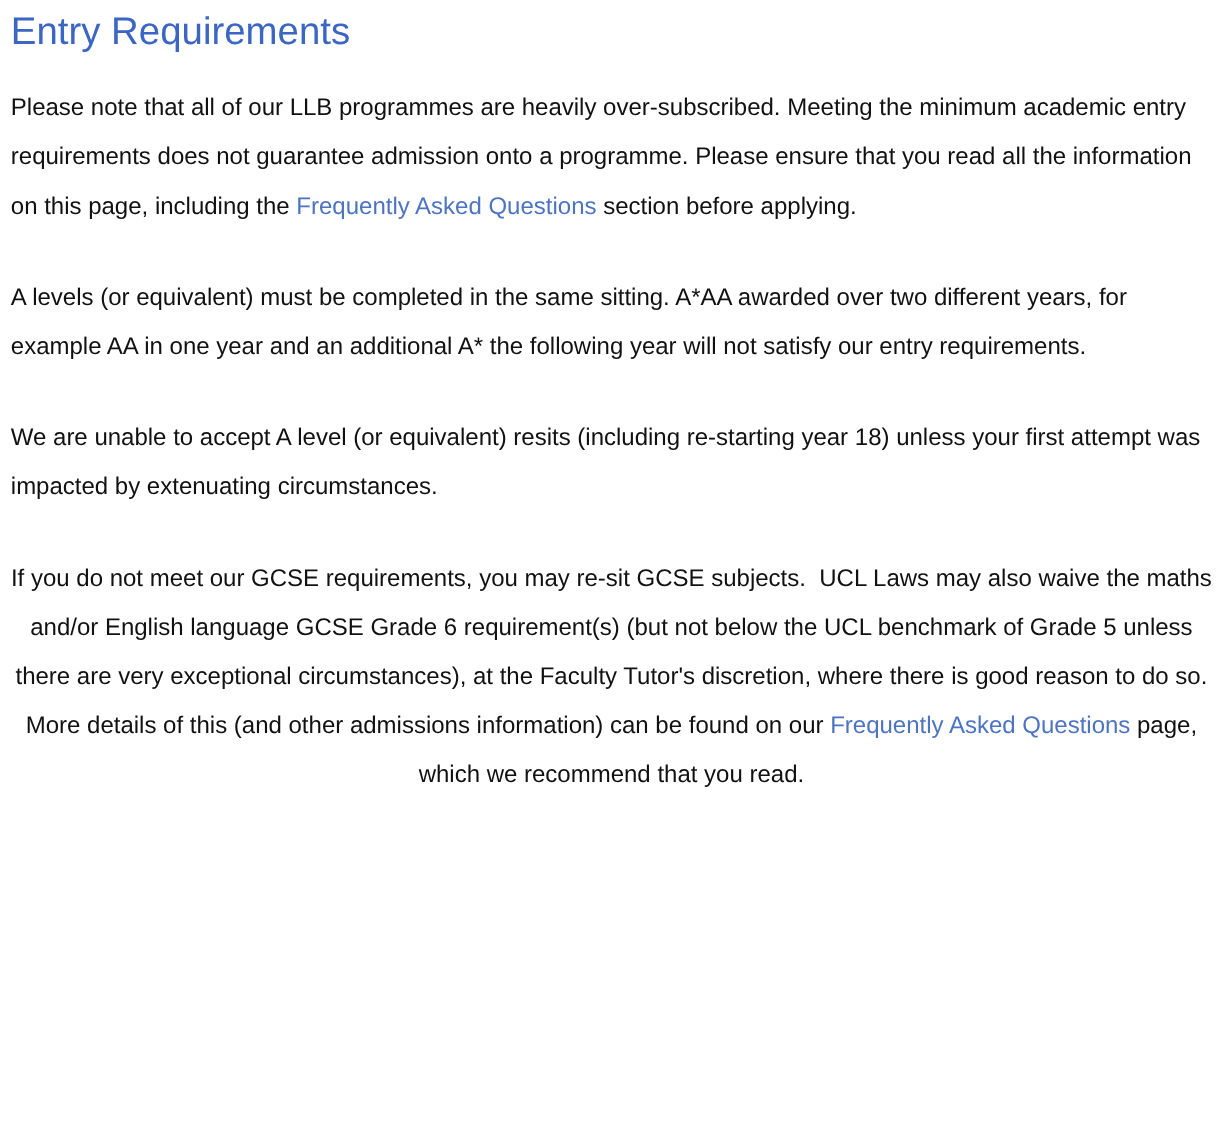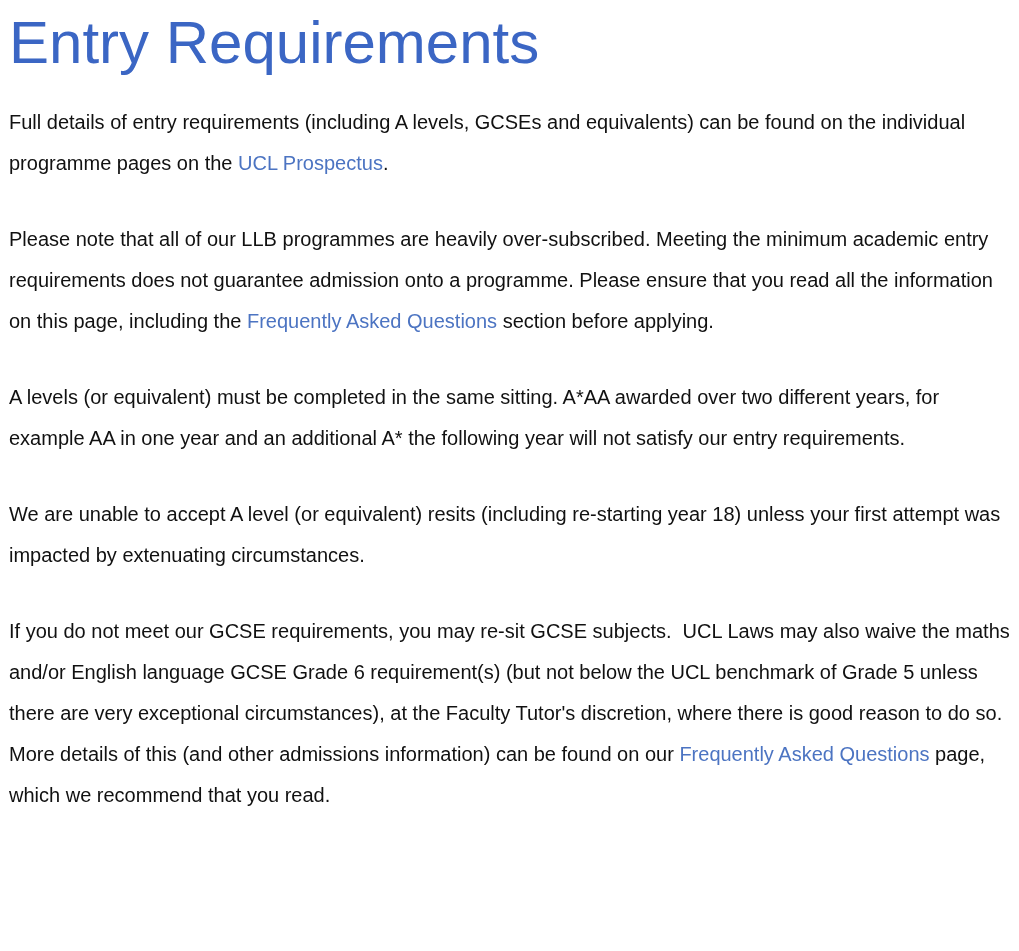--- a/index.html
+++ b/index.html
@@ -15,45 +15,45 @@
     color: #111111;
     box-sizing: border-box;
   }
   .page {
     padding: 8px 9px 0 9px;
     box-sizing: border-box;
   }
   h1.page-title {
     margin: 0 0 25px 0;
     padding: 0;
-    font-size: 60px;
+    font-size: 32px;
     line-height: 1.15;
     font-weight: 400;
     letter-spacing: 0px;
   }
   .content p {
     margin: 0 0 35px 0;
     padding: 0;
     font-size: 20px;
     line-height: 41px;
     white-space: pre-wrap;
   }
   .content p:last-child {
     margin-bottom: 0;
+    text-align: center;
   }
   a.inline-link {
     text-decoration: none;
     cursor: pointer;
   }
 </style>
 </head>
 <body style="color: rgb(17, 17, 17); background: rgb(255, 255, 255);">
 
 <div class="page">
   <h1 class="page-title" style="color: rgb(59, 102, 196);">Entry Requirements</h1>
   <div class="content">
-      <p><span>Full details of entry requirements (including A levels, GCSEs and equivalents) can be found on the individual programme pages on the </span><a class="inline-link" href="#" style="color: rgb(76, 116, 194);">UCL Prospectus</a><span>.</span></p>
       <p><span>Please note that all of our LLB programmes are heavily over-subscribed. Meeting the minimum academic entry requirements does not guarantee admission onto a programme. Please ensure that you read all the information on this page, including the </span><a class="inline-link" href="#" style="color: rgb(76, 116, 194);">Frequently Asked Questions</a><span> section before applying.</span></p>
       <p><span>A levels (or equivalent) must be completed in the same sitting. A*AA awarded over two different years, for example AA in one year and an additional A* the following year will not satisfy our entry requirements.</span></p>
       <p><span>We are unable to accept A level (or equivalent) resits (including re-starting year 18) unless your first attempt was impacted by extenuating circumstances.</span></p>
       <p><span>If you do not meet our GCSE requirements, you may re-sit GCSE subjects.  UCL Laws may also waive the maths and/or English language GCSE Grade 6 requirement(s) (but not below the UCL benchmark of Grade 5 unless there are very exceptional circumstances), at the Faculty Tutor's discretion, where there is good reason to do so. More details of this (and other admissions information) can be found on our </span><a class="inline-link" href="#" style="color: rgb(76, 116, 194);">Frequently Asked Questions</a><span> page, which we recommend that you read.</span></p>
     </div>
 </div>
 
 </body></html>

